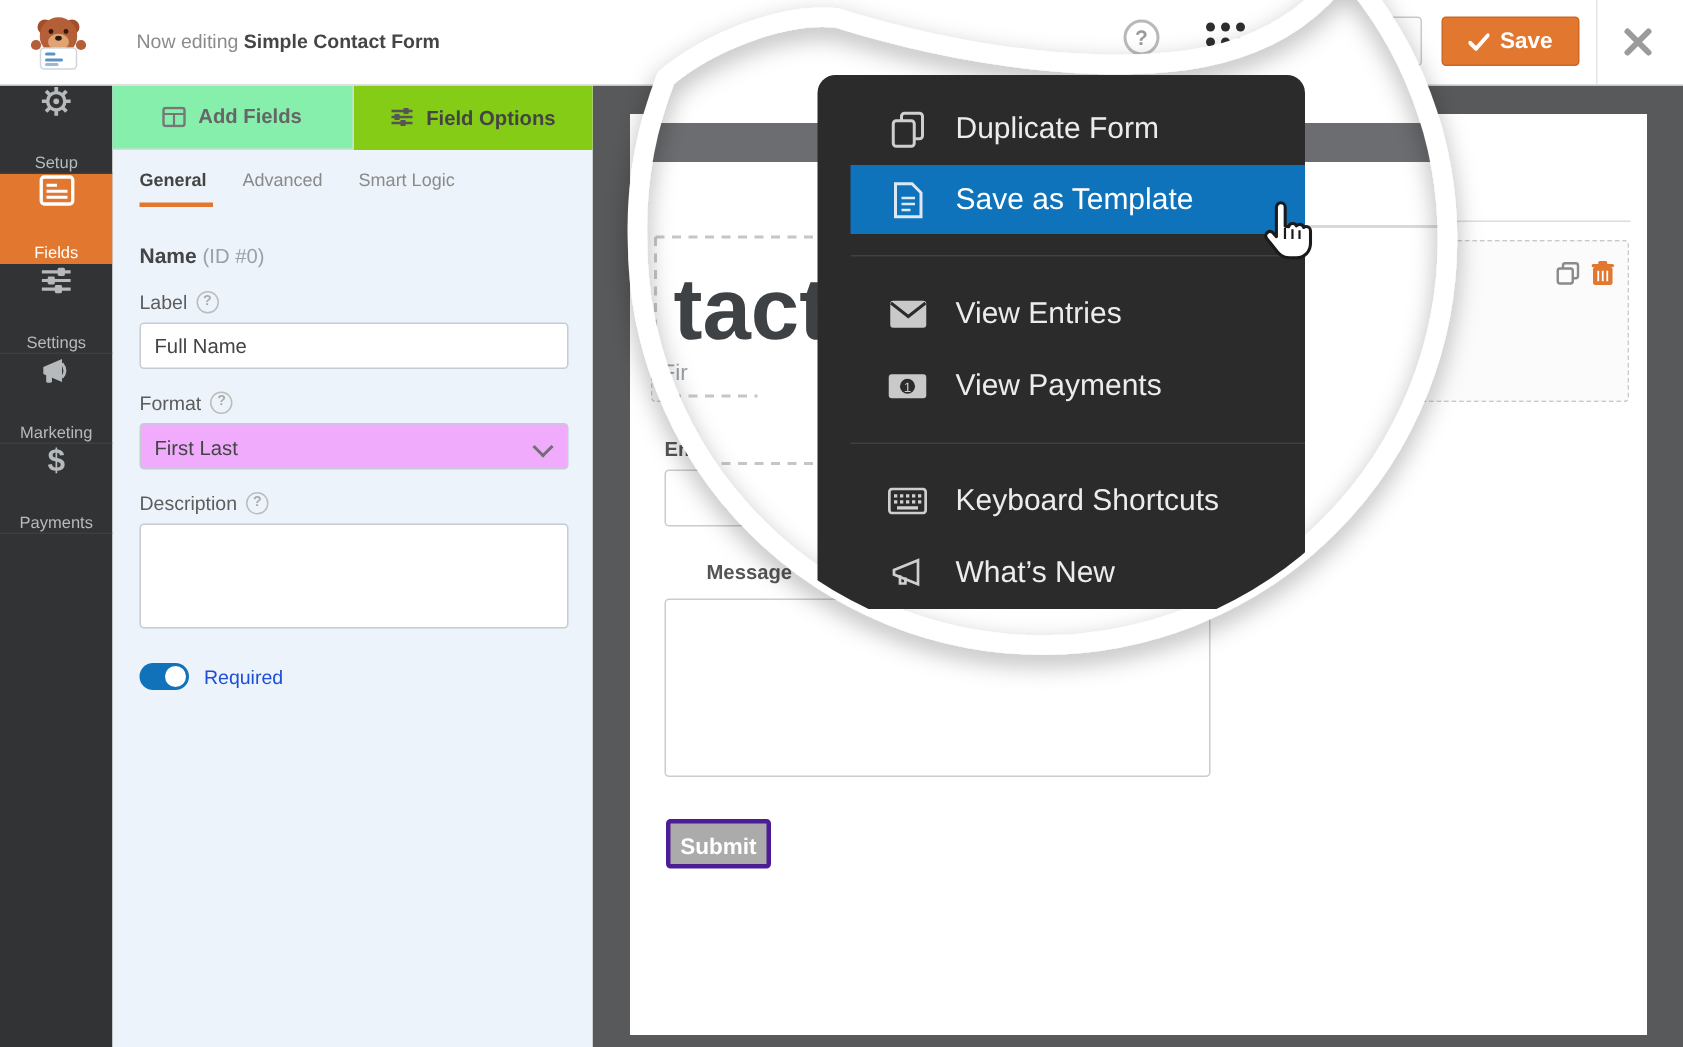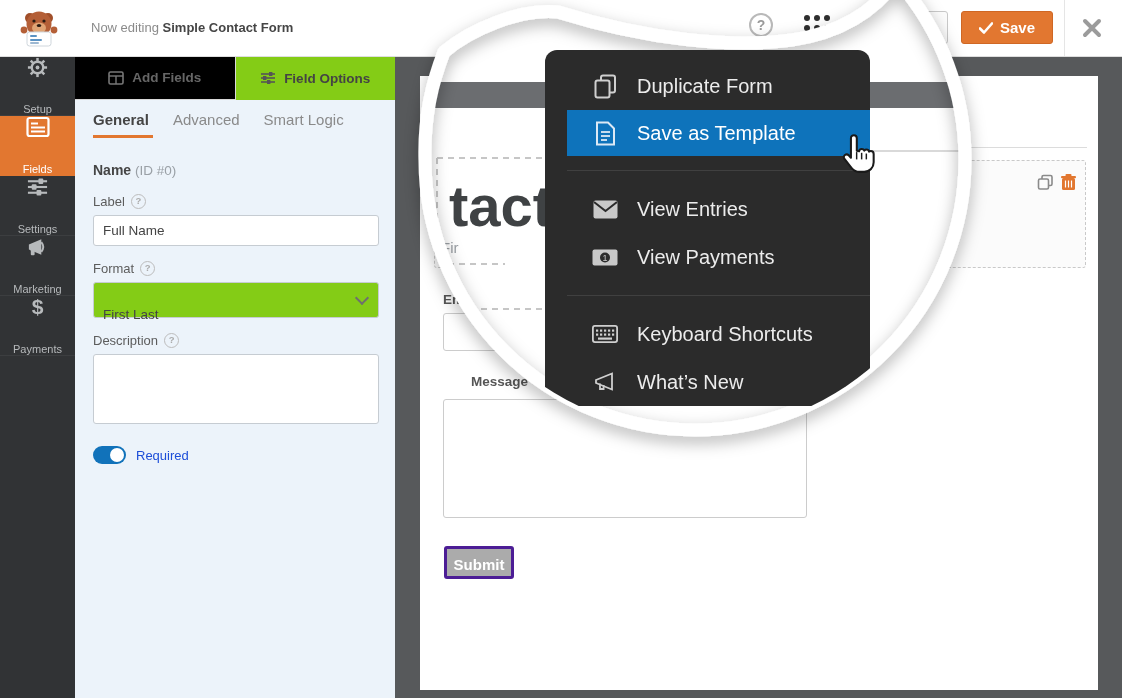--- a/index.html
+++ b/index.html
@@ -35,39 +35,39 @@
   .nav-item{height:59px;border-bottom:1px solid #3c3e40;display:flex;flex-direction:column;
             align-items:center;justify-content:space-between;gap:4px;color:#b7babc;font-size:11px;}
   .nav-item svg{display:block;}
   .nav-item.active{background:#e27730;color:#fff;border-bottom-color:#e27730;}
 
   
   .panel{position:absolute;left:75px;top:56px;bottom:0;width:320px;background:#ecf3fa;z-index:9;}
   .panel-tabs{position:absolute;top:0;left:0;right:0;height:44px;display:flex;}
   .ptab{flex:1;display:flex;align-items:center;justify-content:center;gap:8px;font-size:13.5px;
         font-weight:bold;box-sizing:border-box;}
-  .ptab.inactive{background:#000000;color:#666;border-right:1px solid #d9d9d9;border-bottom:1px solid #d9d9d9;}
+  .ptab.inactive{background:#86efac;color:#666;border-right:1px solid #d9d9d9;border-bottom:1px solid #d9d9d9;}
   .ptab.active{background:#84cc16;color:#444;}
   .subtabs{position:absolute;top:44px;left:18px;right:0;height:40px;display:flex;gap:24px;
-           align-items:center;font-size:15px;color:#8a8a8a;}
+           align-items:center;font-size:12px;color:#8a8a8a;}
   .subtab{position:relative;height:40px;line-height:40px;}
   .subtab.current{color:#444;font-weight:bold;}
   .subtab.current::after{content:"";position:absolute;left:0;right:-4px;bottom:2px;height:3px;background:#e27730;}
   .panel-body{position:absolute;top:96px;left:18px;right:16px;}
   .fieldname-row{font-size:14px;color:#454545;font-weight:bold;margin:10px 0 16px;}
   .fieldname-row .fid{color:#9aa0a6;font-weight:normal;font-size:13.5px;}
   .opt-label{font-size:13px;color:#5c5c5c;display:flex;align-items:center;gap:6px;margin-bottom:6px;}
   .q-icon{width:15px;height:15px;border:1.5px solid #bcbcbc;border-radius:50%;box-sizing:border-box;
           color:#ababab;font-size:9.5px;font-weight:bold;text-align:center;line-height:12px;}
   .text-input{width:100%;height:31px;box-sizing:border-box;border:1px solid #c6ccd2;border-radius:3px;
               background:#fff;font-size:13.5px;color:#444;padding:0 9px;margin-bottom:15px;
               font-family:"Liberation Sans",sans-serif;}
   .select-box{position:relative;width:100%;height:31px;box-sizing:border-box;border:1px solid #c6ccd2;
-              border-radius:3px;background:#84cc16;font-size:13.5px;color:#444;line-height:29px;
-              padding:17px 9px;margin-bottom:15px;}
+              border-radius:3px;background:#f0abfc;font-size:13.5px;color:#444;line-height:29px;
+              padding:1px 9px;margin-bottom:15px;}
   .select-box .caret{position:absolute;right:11px;top:10px;width:8px;height:8px;border-right:2px solid #6f6f6f;
               border-bottom:2px solid #6f6f6f;transform:rotate(45deg);}
   .desc-area{width:100%;height:70px;box-sizing:border-box;border:1px solid #c6ccd2;border-radius:3px;
              background:#fff;resize:none;margin-bottom:16px;font-family:"Liberation Sans",sans-serif;}
   .toggle-row{display:flex;align-items:center;gap:10px;margin-top:2px;}
   .toggle{width:33px;height:18px;border-radius:9px;background:#1172ba;position:relative;}
   .toggle .knob{position:absolute;right:2px;top:2px;width:14px;height:14px;border-radius:50%;background:#fff;}
   .toggle-label{font-size:13px;color:#1d4ed8;}
 
   

